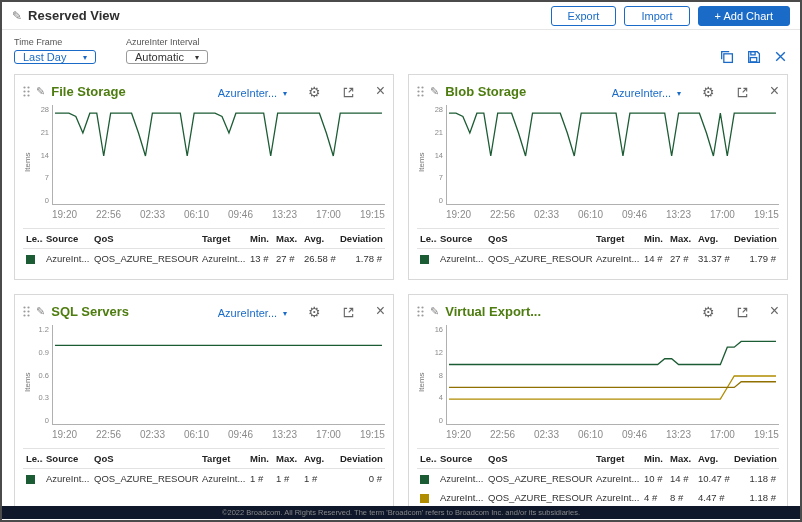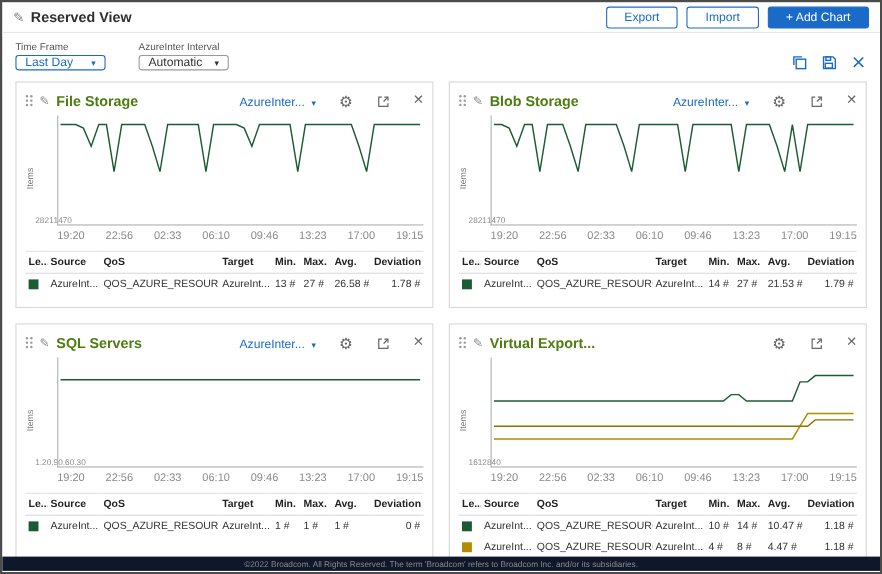--- a/index.html
+++ b/index.html
@@ -34,21 +34,21 @@
   .ppencil{color:#888;font-size:11px;cursor:pointer}
   .ptitle{font-size:13px;font-weight:bold;color:#4d7c0f;white-space:nowrap;overflow:hidden;text-overflow:ellipsis}
   .ptools{margin-left:auto;display:flex;align-items:flex-end;gap:21px}
   .pdrop{color:var(--accent);font-size:11px;display:flex;align-items:center;gap:6px;cursor:pointer;white-space:nowrap}
   .gear{font-size:14px;color:#666;cursor:pointer;line-height:1}
   .closex{font-size:16px;color:#666;cursor:pointer;line-height:1}
   .expand{color:#666;cursor:pointer;display:flex}
   .chart{display:flex;margin-top:2px}
   .ylab{writing-mode:vertical-rl;transform:rotate(180deg);font-size:8px;color:#777;
         display:flex;align-items:center;justify-content:center}
-  .yticks{width:20px;display:flex;flex-direction:row;justify-content:space-between;
+  .yticks{width:20px;display:flex;flex-direction:column;justify-content:space-between;
           align-items:flex-end;font-size:7.5px;color:#8a8a8a;padding-right:3px;height:100px}
   .plotwrap{flex:1;min-width:0}
   .plot{width:100%;height:100px;display:block;border-left:1px solid #b0b0b0;border-bottom:1px solid #b0b0b0}
   .xticks{display:flex;justify-content:space-between;font-size:10px;color:#8a8a8a;margin-top:4px}
   table{width:100%;border-collapse:collapse;margin-top:8px;font-size:9.5px;table-layout:fixed}
   th{font-weight:bold;color:#222;text-align:left;padding:4px 3px;
      border-top:1px solid #e2e2e2;border-bottom:1px solid #e2e2e2;
      white-space:nowrap;overflow:hidden}
   td{padding:4px 3px;color:#333;white-space:nowrap;overflow:hidden}
   th.dev,td.dev{text-align:right}
@@ -274,21 +274,21 @@
       </tr>
         </thead>
       <tbody>
         <tr>
           <td><span class="swatch" style="background: rgb(28, 92, 52);"></span></td>
           <td>AzureInt...</td>
           <td>QOS_AZURE_RESOURCE_BLO...</td>
           <td>AzureInt...</td>
           <td>14 #</td>
           <td>27 #</td>
-          <td>21.53 #</td>
+          <td>31.37 #</td>
           <td class="dev">1.79 #</td>
         </tr>
       </tbody>
     </table>
   </div>
 
   <div class="panel">
     <div class="phdr">
       <span class="drag">
         <svg width="7" height="11" viewBox="0 0 7 11" fill="#9a9a9a">

